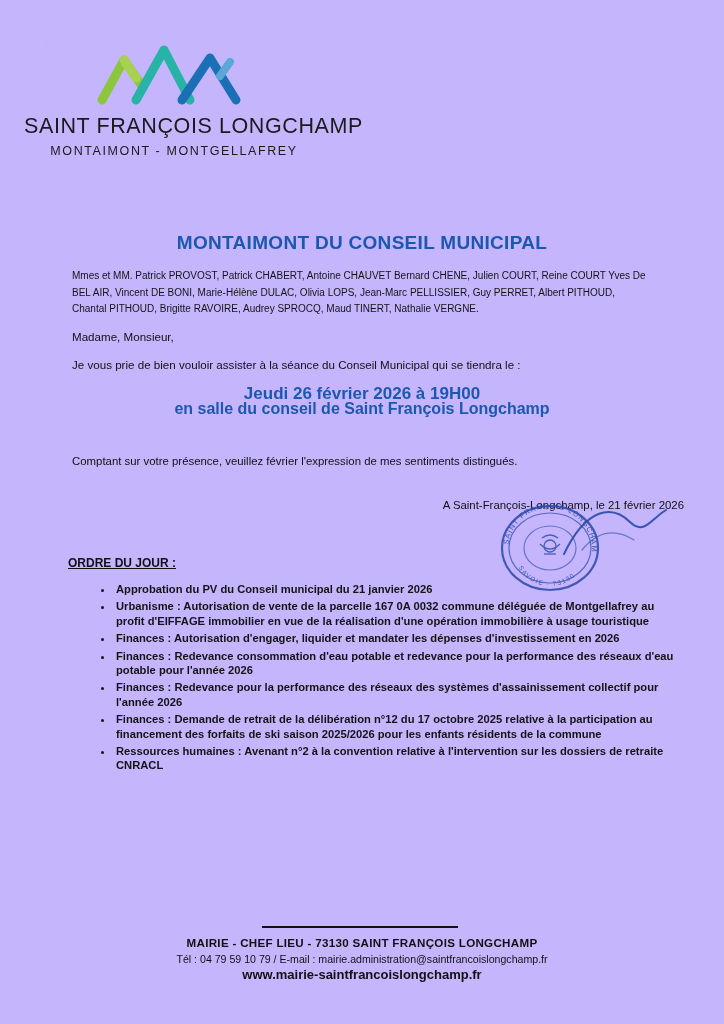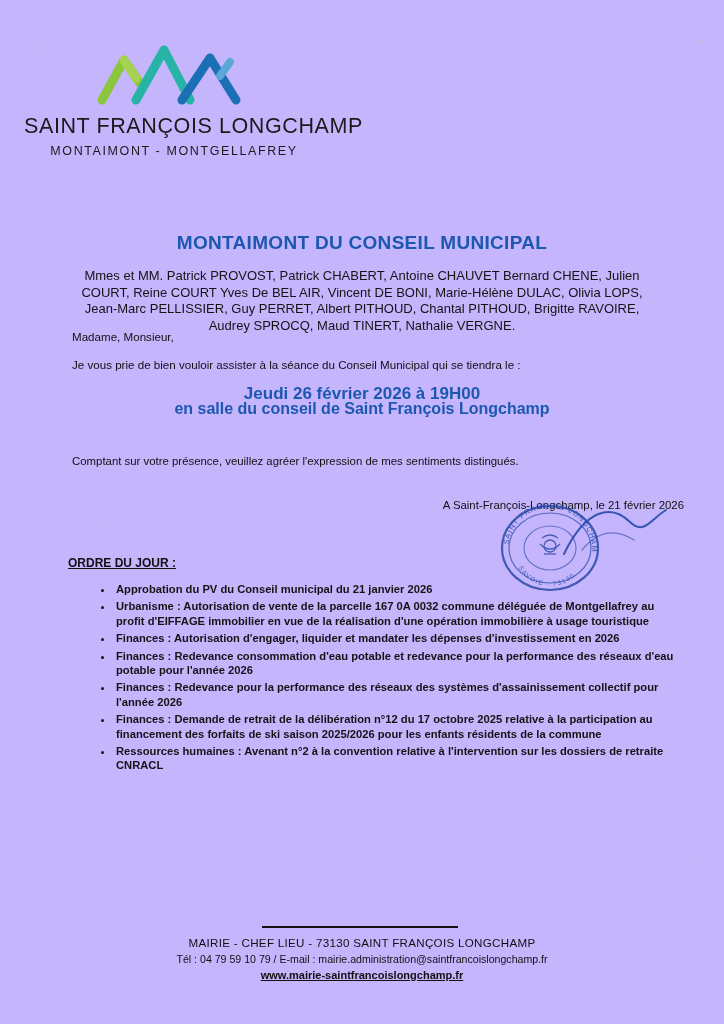--- a/index.html
+++ b/index.html
@@ -66,23 +66,23 @@
     font-size: 19px;
     font-weight: bold;
     letter-spacing: .3px;
   }
 
   .names {
     position: absolute;
     left: 72px;
     top: 268px;
     width: 580px;
-    font-size: 13px;
+    font-size: 10px;
     line-height: 16.5px;
-    text-align: center;
+    text-align: left;
     color: #141414;
   }
 
   .salutation {
     position: absolute;
     left: 72px;
     top: 330px;
     font-size: 11.6px;
   }
   .intro {
@@ -181,23 +181,23 @@
   .footer {
     position: absolute;
     left: 0;
     right: 0;
     top: 935px;
     text-align: center;
     font-size: 11.6px;
     line-height: 16px;
     color: #111;
   }
-  .footer .l1 { font-weight: normal; letter-spacing: .3px; }
+  .footer .l1 { font-weight: bold; letter-spacing: .3px; }
   .footer .l2 { font-size: 10.6px; }
-  .footer .l3 { font-weight: bold; text-decoration: underline; font-size: 11px; }
+  .footer .l3 { font-weight: bold; font-size: 13px; }
 </style>
 </head>
 <body>
 
 <div class="page">
 
   <div class="speck" style="left:40px;top:44px;width:3px;height:3px;"></div>
   <div class="speck" style="left:35px;top:52px;width:2px;height:2px;"></div>
   <div class="speck" style="left:700px;top:40px;width:3px;height:3px;"></div>
   <div class="speck" style="left:104px;top:520px;width:2px;height:2px;"></div>
@@ -224,21 +224,21 @@
   <div class="doc-title">MONTAIMONT DU CONSEIL MUNICIPAL</div>
 
   <div class="names">Mmes et MM. Patrick PROVOST, Patrick CHABERT, Antoine CHAUVET Bernard CHENE, Julien COURT, Reine COURT Yves De BEL AIR, Vincent DE BONI, Marie-Hélène DULAC, Olivia LOPS, Jean-Marc PELLISSIER, Guy PERRET, Albert PITHOUD, Chantal PITHOUD, Brigitte RAVOIRE, Audrey SPROCQ, Maud TINERT, Nathalie VERGNE.</div>
 
   <div class="salutation">Madame, Monsieur,</div>
   <div class="intro">Je vous prie de bien vouloir assister à la séance du Conseil Municipal qui se tiendra le :</div>
 
   <div class="when">Jeudi 26 février 2026 à 19H00</div>
   <div class="where">en salle du conseil de Saint François Longchamp</div>
 
-  <div class="closing">Comptant sur votre présence, veuillez agréer l'expression de mes sentiments distingués.</div>
+  <div class="closing">Comptant sur votre présence, veuillez février l'expression de mes sentiments distingués.</div>
   <div class="place-date">A Saint-François-Longchamp, le 21 février 2026</div>
 
   <svg class="stamp" viewBox="0 0 120 96">
     <defs>
       <path id="arcTop" d="M 18 52 A 42 42 0 0 1 102 52" fill="none"></path>
       <path id="arcBot" d="M 24 52 A 36 36 0 0 0 96 52" fill="none"></path>
     </defs>
     <ellipse cx="60" cy="50" rx="48" ry="42" fill="none" stroke="#2a49a8" stroke-width="2.2" opacity=".85"></ellipse>
     <ellipse cx="60" cy="50" rx="41" ry="35" fill="none" stroke="#2a49a8" stroke-width="1.2" opacity=".7"></ellipse>
     <ellipse cx="60" cy="50" rx="26" ry="22" fill="none" stroke="#2a49a8" stroke-width="1.2" opacity=".6"></ellipse>

